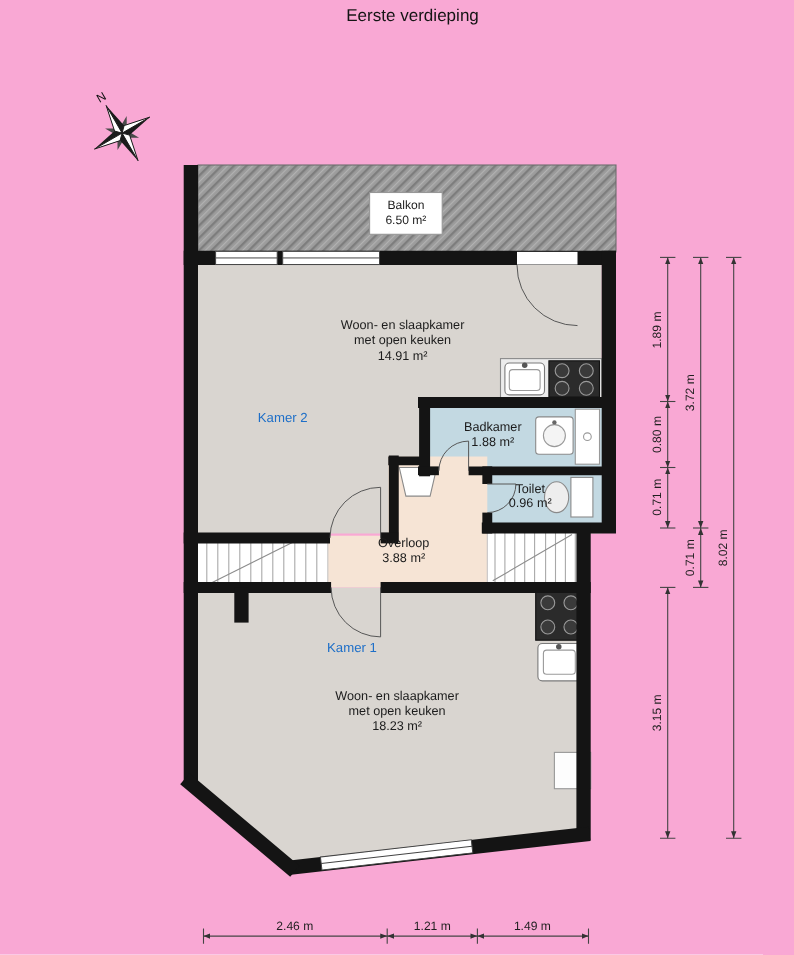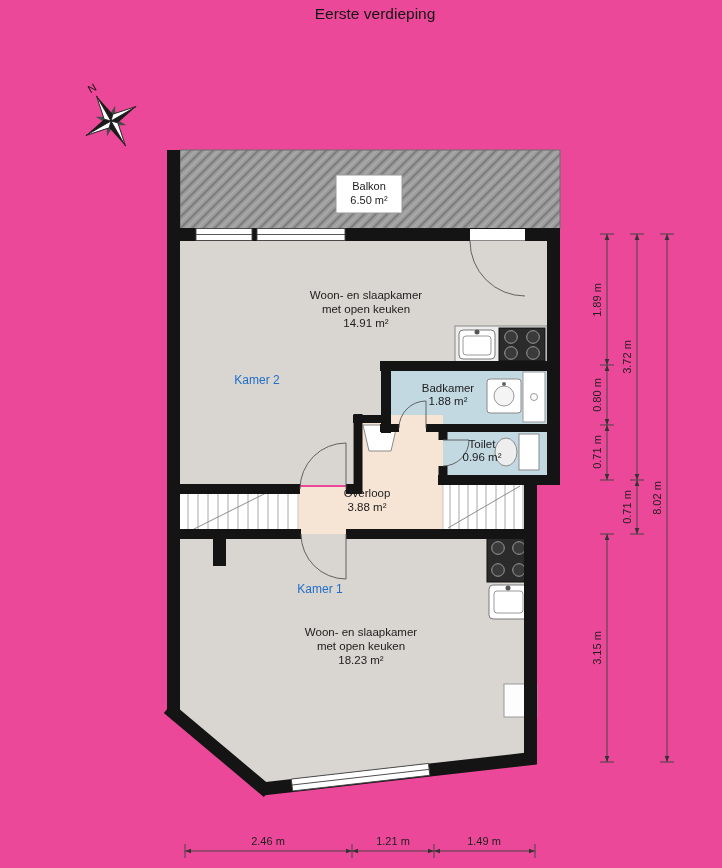--- a/index.html
+++ b/index.html
@@ -1,16 +1,16 @@
 <!DOCTYPE html>
 <html><head>
 <meta charset="utf-8">
 <style>
   html,body{margin:0;padding:0;background:#fff;}
-  .page{position:relative;width:722px;height:868px;background:#ec4899;overflow:hidden;
+  .page{position:relative;width:722px;height:868px;background:#f9a8d4;overflow:hidden;
         font-family:"Liberation Sans", sans-serif;}
   svg{display:block;}
   .t-title{font-size:15.5px;fill:#141414;}
   .t-room{font-size:11.5px;fill:#1c1c1c;}
   .t-blue{font-size:12px;}
   .t-dim{font-size:11px;fill:#1f1f1f;}
   .t-box{font-size:11px;fill:#1c1c1c;}
   text{font-family:"Liberation Sans", sans-serif;}
 </style>
 </head>

